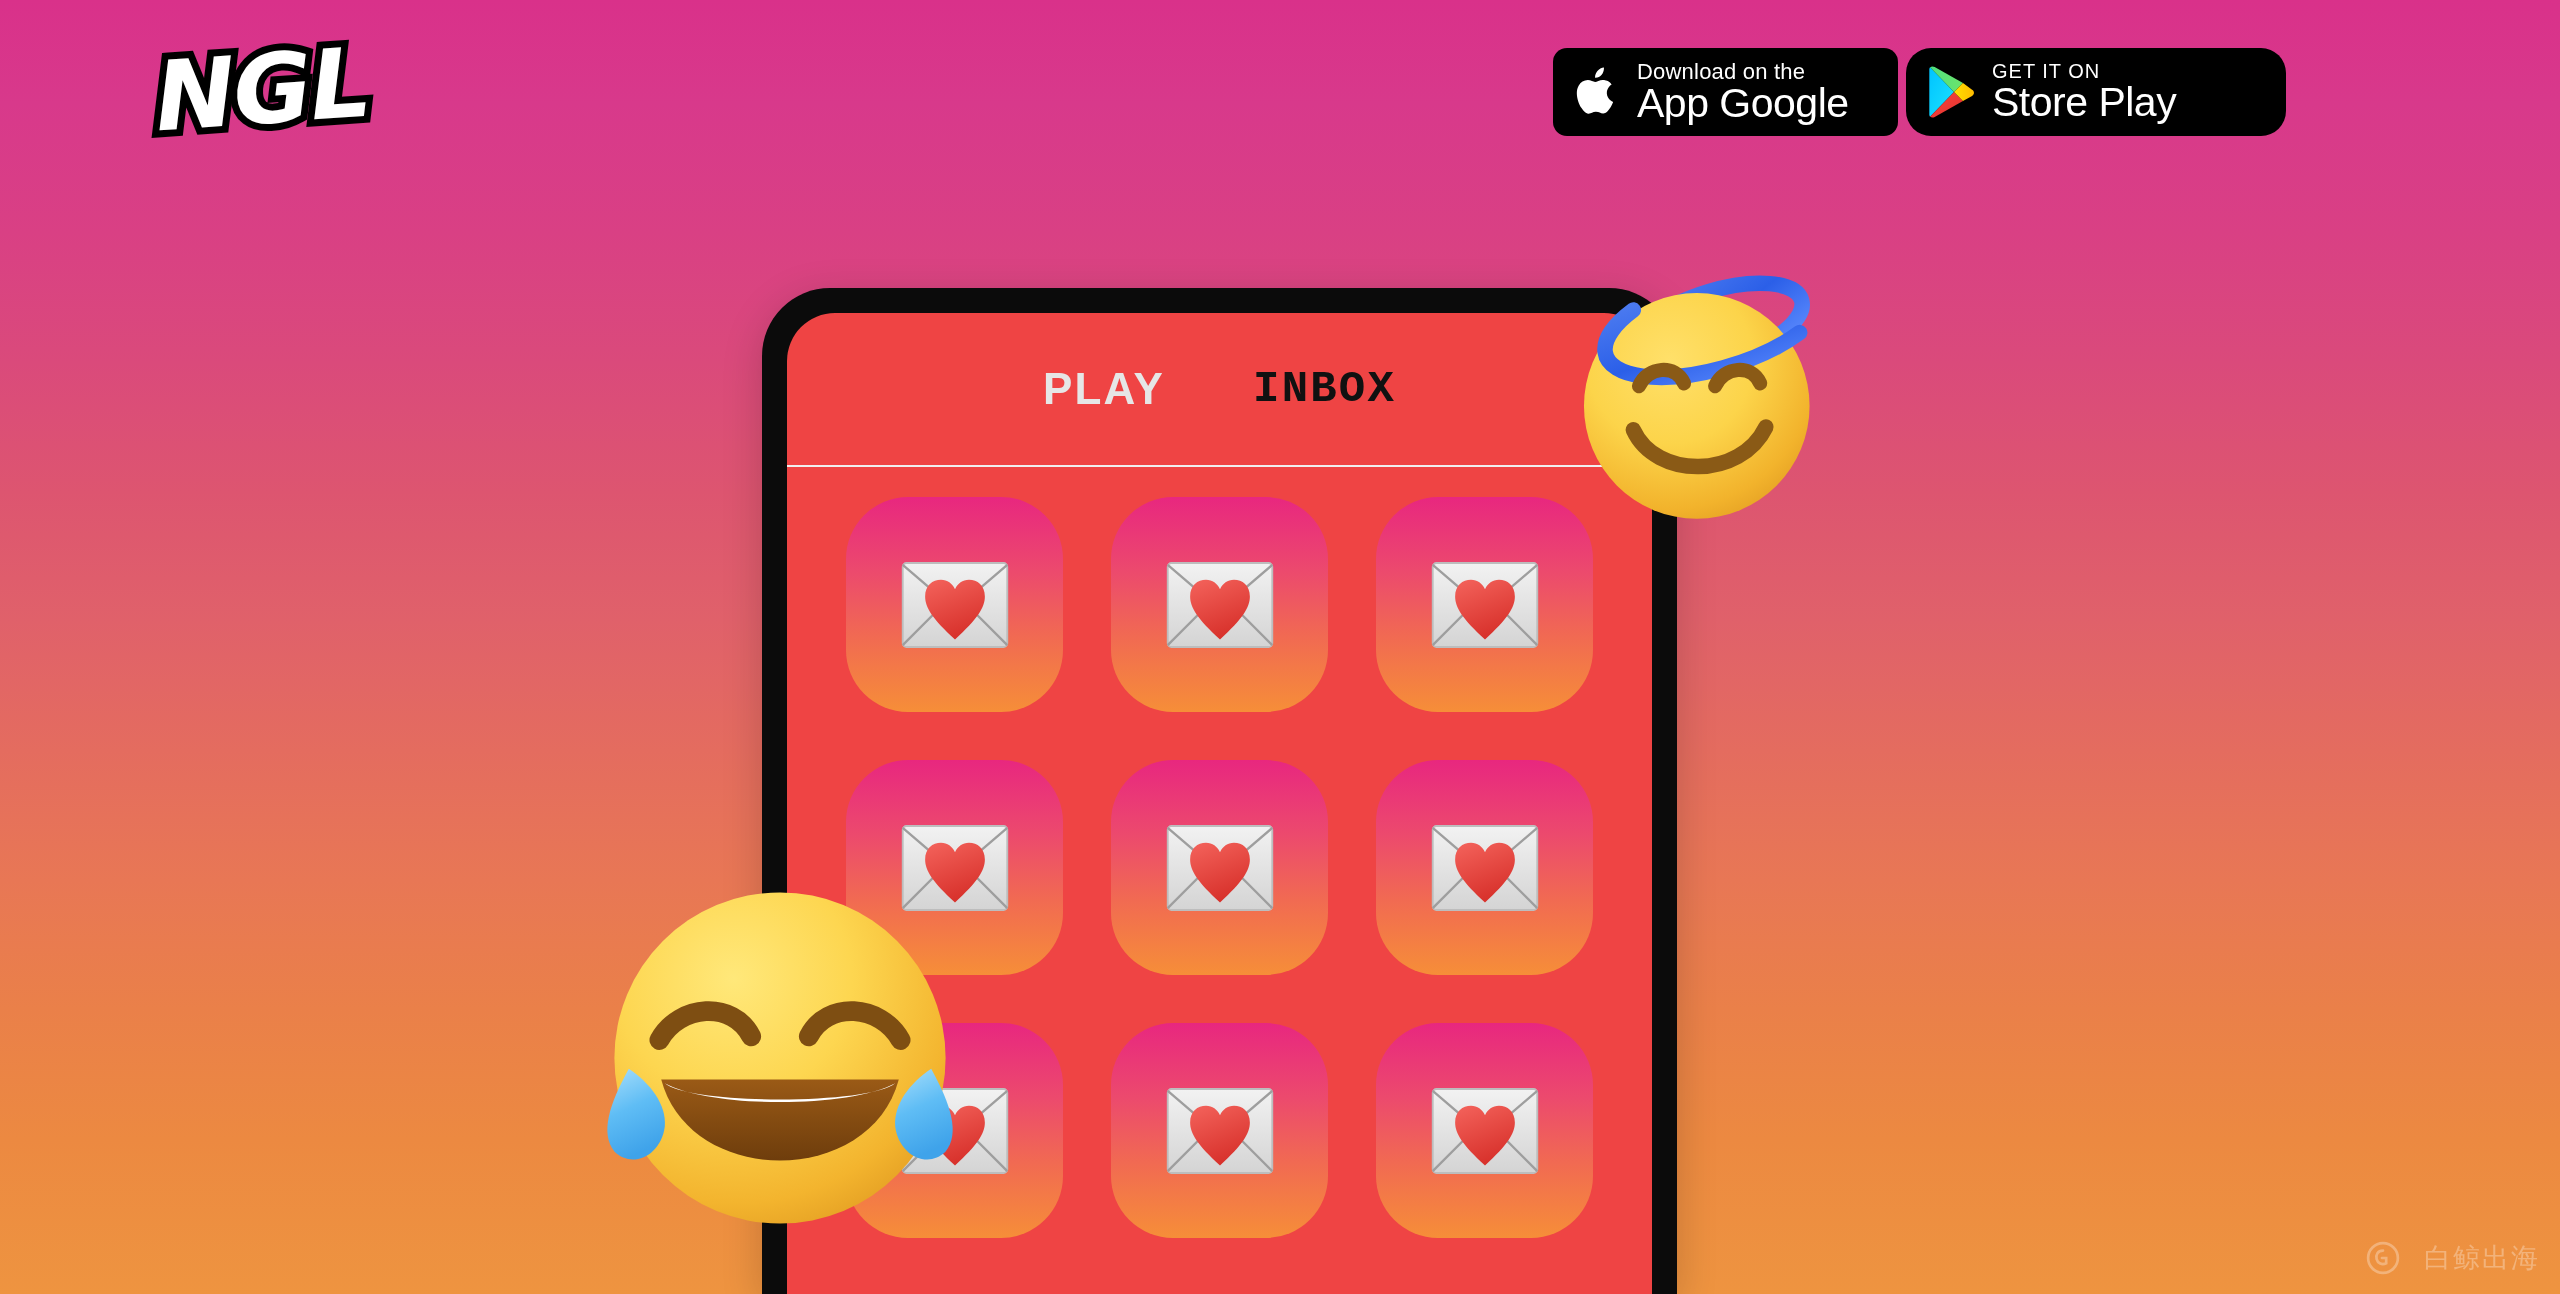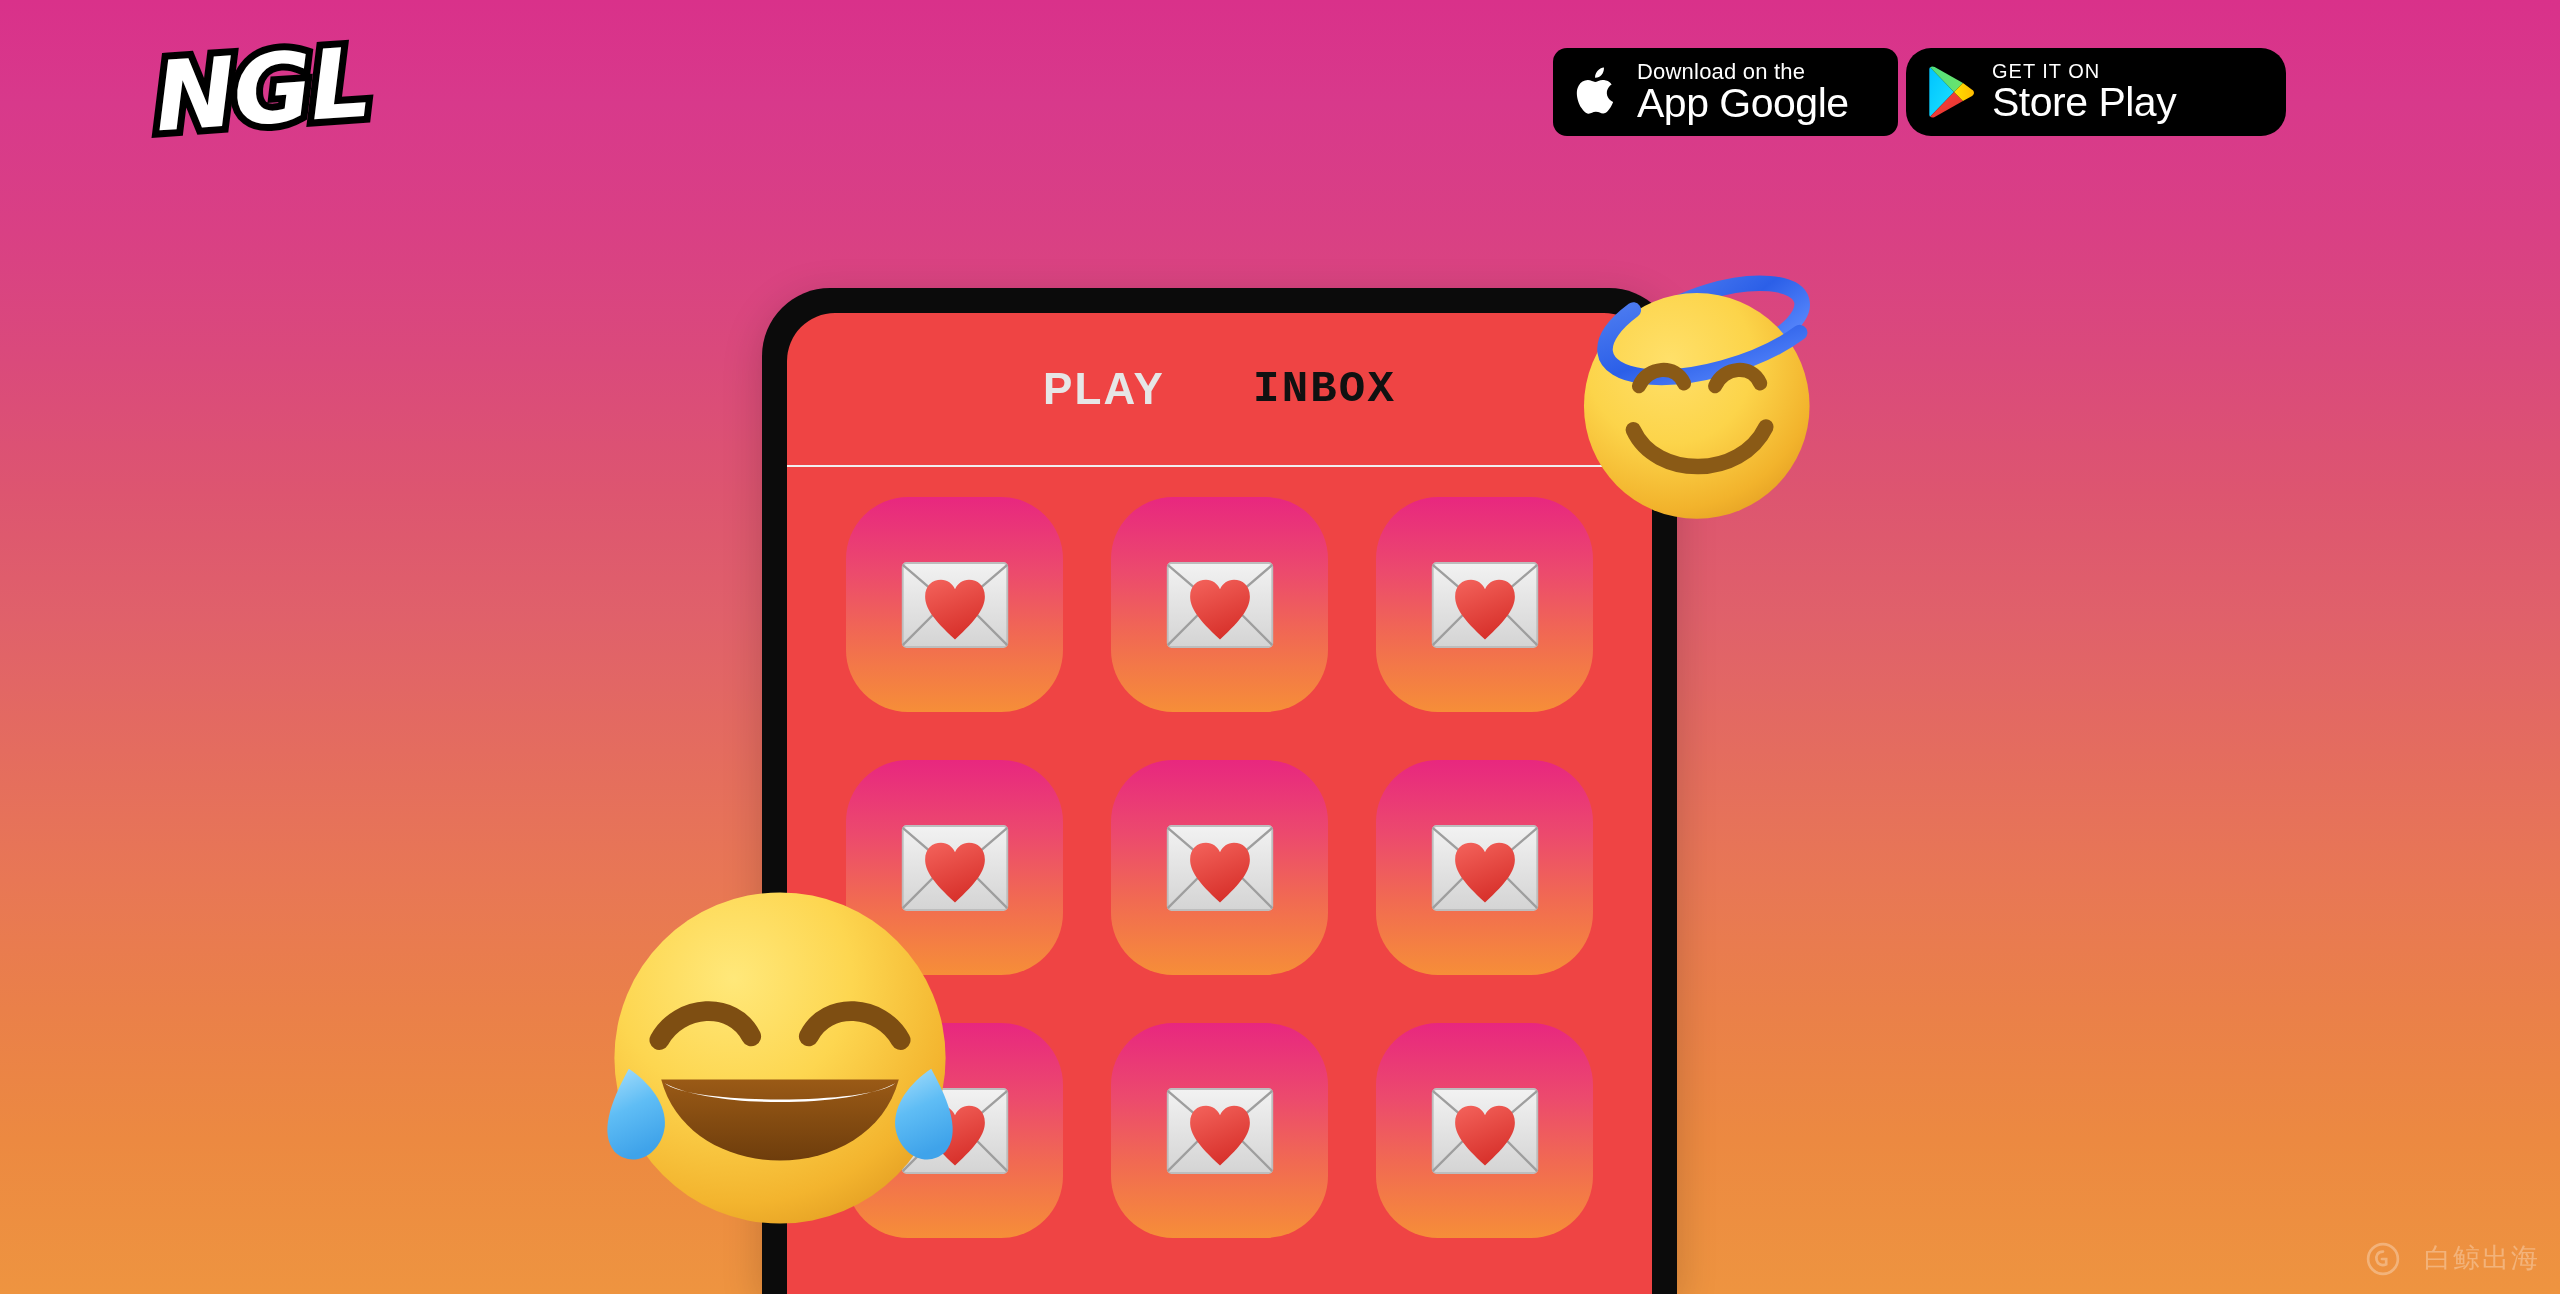--- a/index.html
+++ b/index.html
@@ -122,21 +122,21 @@
 
   
   .emoji-float { position:absolute; z-index:30; }
   #emoji-angel { left:1560px; top:248px; width:282px; height:282px; }
   #emoji-joy   { left:600px; top:878px; width:360px; height:360px; }
 
   
   #watermark {
     position:absolute;
     right:20px; bottom:18px;
-    display:flex; align-items:flex-end; gap:24px;
+    display:flex; align-items:center; gap:24px;
     opacity:0.30;
     z-index:50;
     user-select:none;
   }
   #watermark-text {
     color:#ffffff; font-size:27px; letter-spacing:2px;
     font-family:"DejaVu Sans", sans-serif;
   }
 </style>
 </head>

